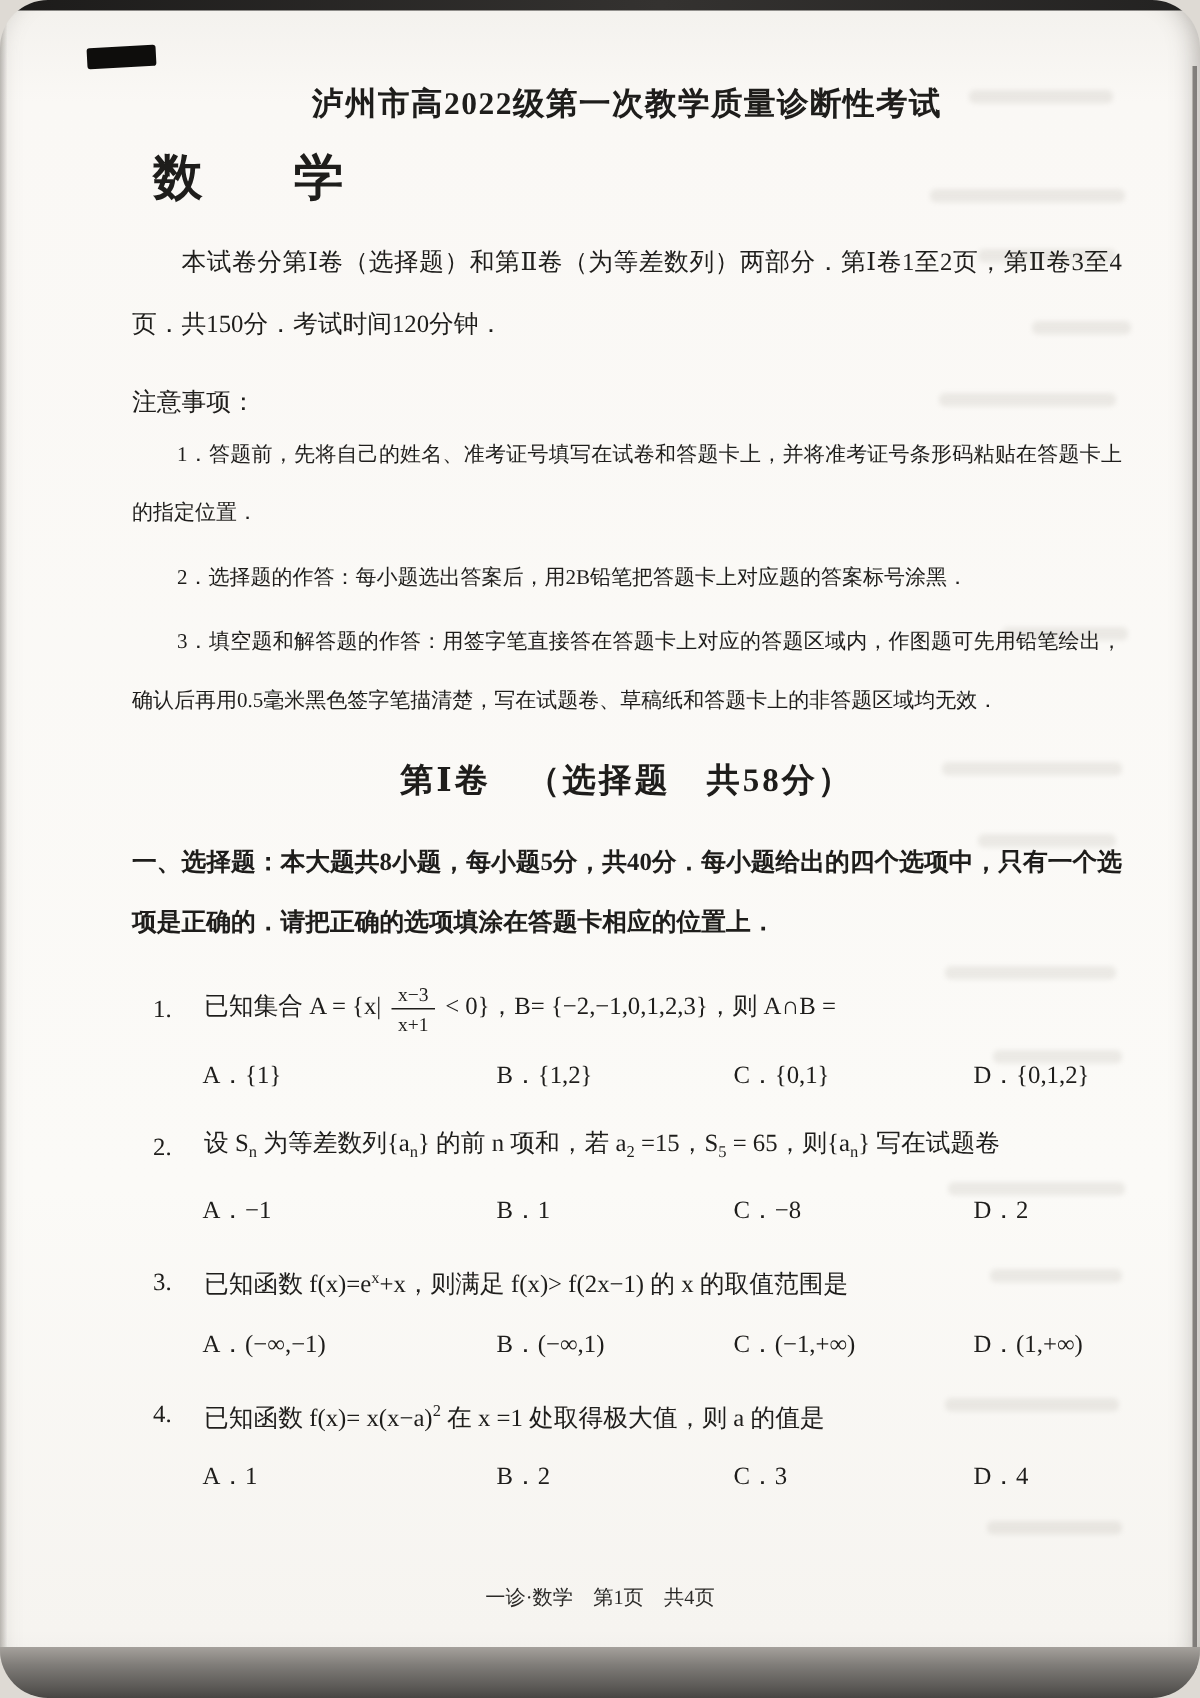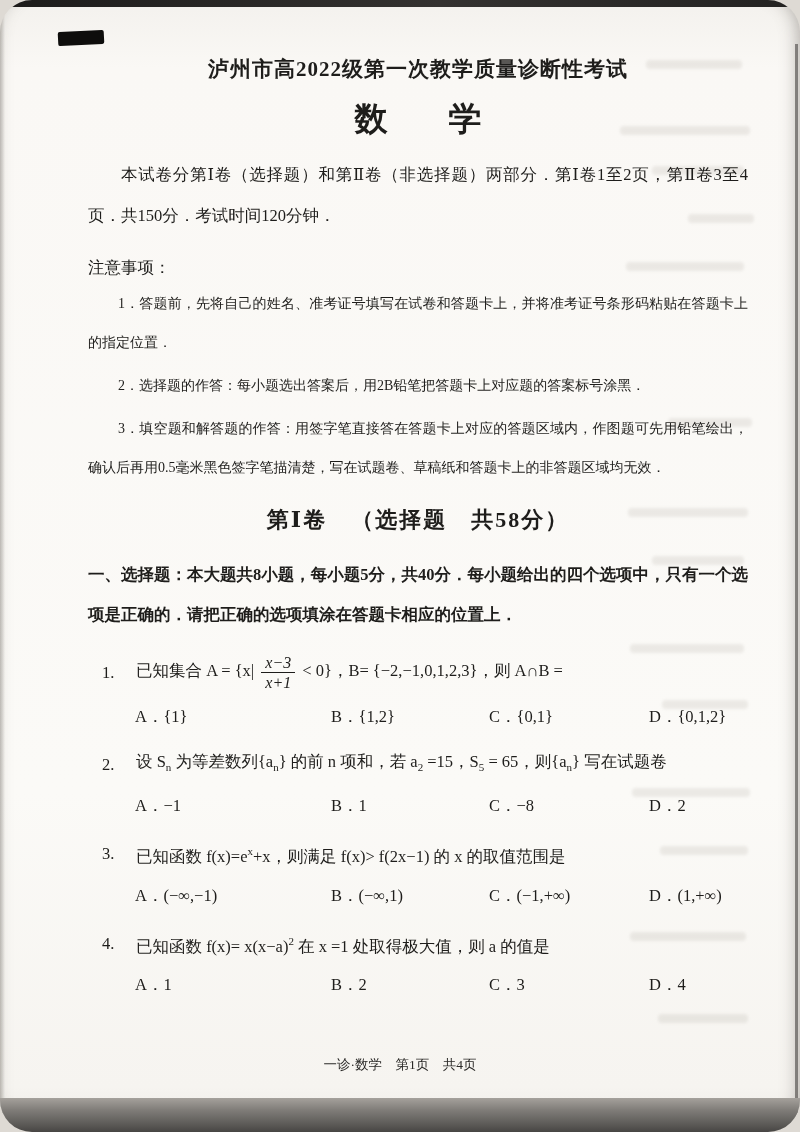--- a/index.html
+++ b/index.html
@@ -7,33 +7,33 @@
   .paper {
     position:relative; width:800px; height:1132px; margin:0 auto;
     background:linear-gradient(180deg,#f3f1ed 0%, #faf8f5 6%, #fbfaf7 70%, #f6f4f0 96%, #eceae6 100%);
     color:#1e1d1b; overflow:hidden;
     font-family:"Liberation Serif","DejaVu Serif",serif;
     box-shadow:inset -14px 0 18px -12px rgba(90,85,78,.45), inset 10px 0 14px -10px rgba(120,115,108,.25);
     border-radius:32px;
   }
   .content { position:relative; padding:54px 52px 0 88px; z-index:2; }
   .title { text-align:center; font-size:21px; font-weight:bold; letter-spacing:1px; line-height:30px; }
-  .subject { text-align:center; font-size:33px; font-weight:bold; letter-spacing:14px; margin:12px 0 0 14px; line-height:46px; }
+  .subject { font-size:33px; font-weight:bold; letter-spacing:14px; margin:12px 0 0 14px; line-height:46px; }
   .intro { font-size:16.5px; line-height:41px; text-indent:33px; margin-top:12px; text-align:justify; }
   .notice-heading { font-size:16.5px; line-height:24px; margin-top:20px; }
   .notice { font-size:14px; line-height:39px; text-indent:30px; margin-top:4px; text-align:justify; }
   .section-heading { text-align:center; font-size:22px; font-weight:bold; margin-top:16px; line-height:34px; letter-spacing:2px; }
   .section-note { font-size:16.5px; font-weight:bold; line-height:40px; margin-top:18px; text-align:justify; }
   .question { margin-top:19px; font-size:16.5px; }
   .qline { display:flex; align-items:center; margin-left:14px; line-height:26px; }
   .qnum { width:34px; flex:0 0 34px; }
   .qbody { flex:1; }
   .qbody sub { font-size:11px; }
   .qbody sup { font-size:11px; }
-  .frac { display:inline-flex; flex-direction:column; vertical-align:middle; text-align:center; font-size:16px; line-height:17px; margin:0 3px;font-style:italic; }
+  .frac { display:inline-flex; flex-direction:column; vertical-align:middle; text-align:center; font-size:13px; line-height:17px; margin:0 3px; }
   .fnum { border-bottom:1.2px solid #1e1d1b; padding:0 4px 1px; }
   .fden { padding:1px 4px 0; }
   .opts { display:grid; grid-template-columns:196px 158px 160px 1fr; margin:13px 0 0 47px; line-height:26px; }
   .footer { position:absolute; left:0; right:0; bottom:58px; text-align:center; font-size:13.5px; color:#2a2927; z-index:2; }
 
   
   .edge-top { position:absolute; top:0; left:0; right:0; height:7px; background:linear-gradient(90deg,#1c1b1a,#343230 55%,#232221); z-index:3; }
   .corner-mark { position:absolute; left:58px; top:31px; width:46px; height:14px; background:#0e0d0c; transform:rotate(-3deg); border-radius:2px; z-index:3; }
   .edge-right { position:absolute; right:2px; top:44px; bottom:0; width:3px; background:rgba(58,55,52,.55); z-index:3; }
   .edge-bottom { position:absolute; left:0; right:0; bottom:0; height:34px; background:linear-gradient(180deg,#a5a19c 0%,#807d79 35%,#5a5855 80%,#474543 100%); z-index:3; }
@@ -66,21 +66,21 @@
     <div class="bleed" style="left:660px;top:846px;width:88px;"></div>
     <div class="bleed" style="left:630px;top:932px;width:116px;"></div>
     <div class="bleed" style="left:658px;top:1014px;width:90px;"></div>
   </div>
 
   <div class="content">
 
     <div class="title">泸州市高2022级第一次教学质量诊断性考试</div>
     <div class="subject">数　学</div>
 
-    <p class="intro">本试卷分第Ⅰ卷（选择题）和第Ⅱ卷（非选择题）两部分．第Ⅰ卷1至2页，第Ⅱ卷3至4页．共150分．考试时间120分钟．</p>
+    <p class="intro">本试卷分第Ⅰ卷（选择题）和第Ⅱ卷（为等差数列）两部分．第Ⅰ卷1至2页，第Ⅱ卷3至4页．共150分．考试时间120分钟．</p>
 
     <div class="notice-heading">注意事项：</div>
     <p class="notice">1．答题前，先将自己的姓名、准考证号填写在试卷和答题卡上，并将准考证号条形码粘贴在答题卡上的指定位置．</p>
     <p class="notice">2．选择题的作答：每小题选出答案后，用2B铅笔把答题卡上对应题的答案标号涂黑．</p>
     <p class="notice">3．填空题和解答题的作答：用签字笔直接答在答题卡上对应的答题区域内，作图题可先用铅笔绘出，确认后再用0.5毫米黑色签字笔描清楚，写在试题卷、草稿纸和答题卡上的非答题区域均无效．</p>
 
     <div class="section-heading">第Ⅰ卷　（选择题　共58分）</div>
     <p class="section-note">一、选择题：本大题共8小题，每小题5分，共40分．每小题给出的四个选项中，只有一个选项是正确的．请把正确的选项填涂在答题卡相应的位置上．</p>
 
     <div class="question">

